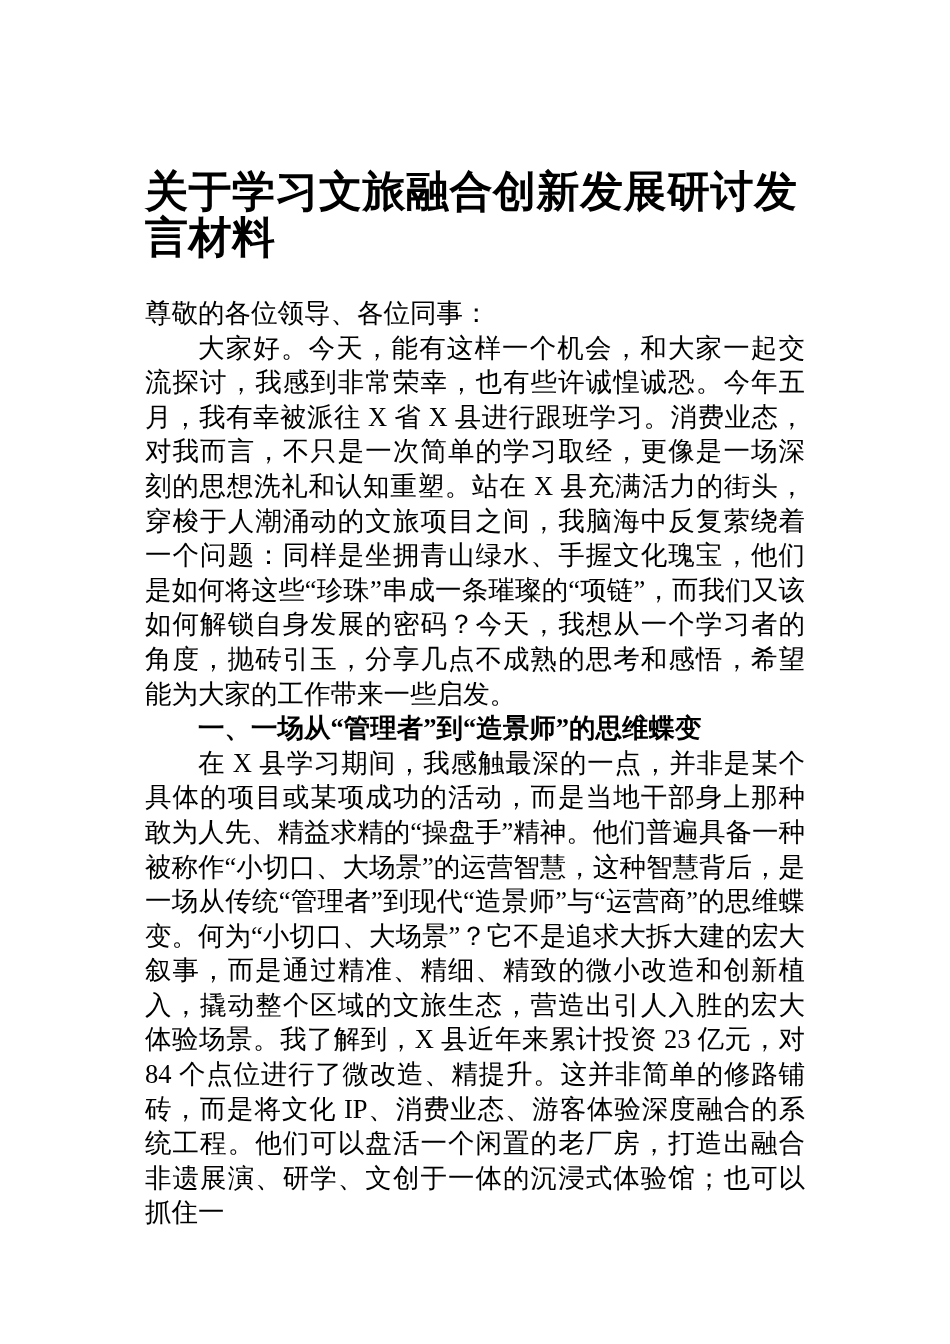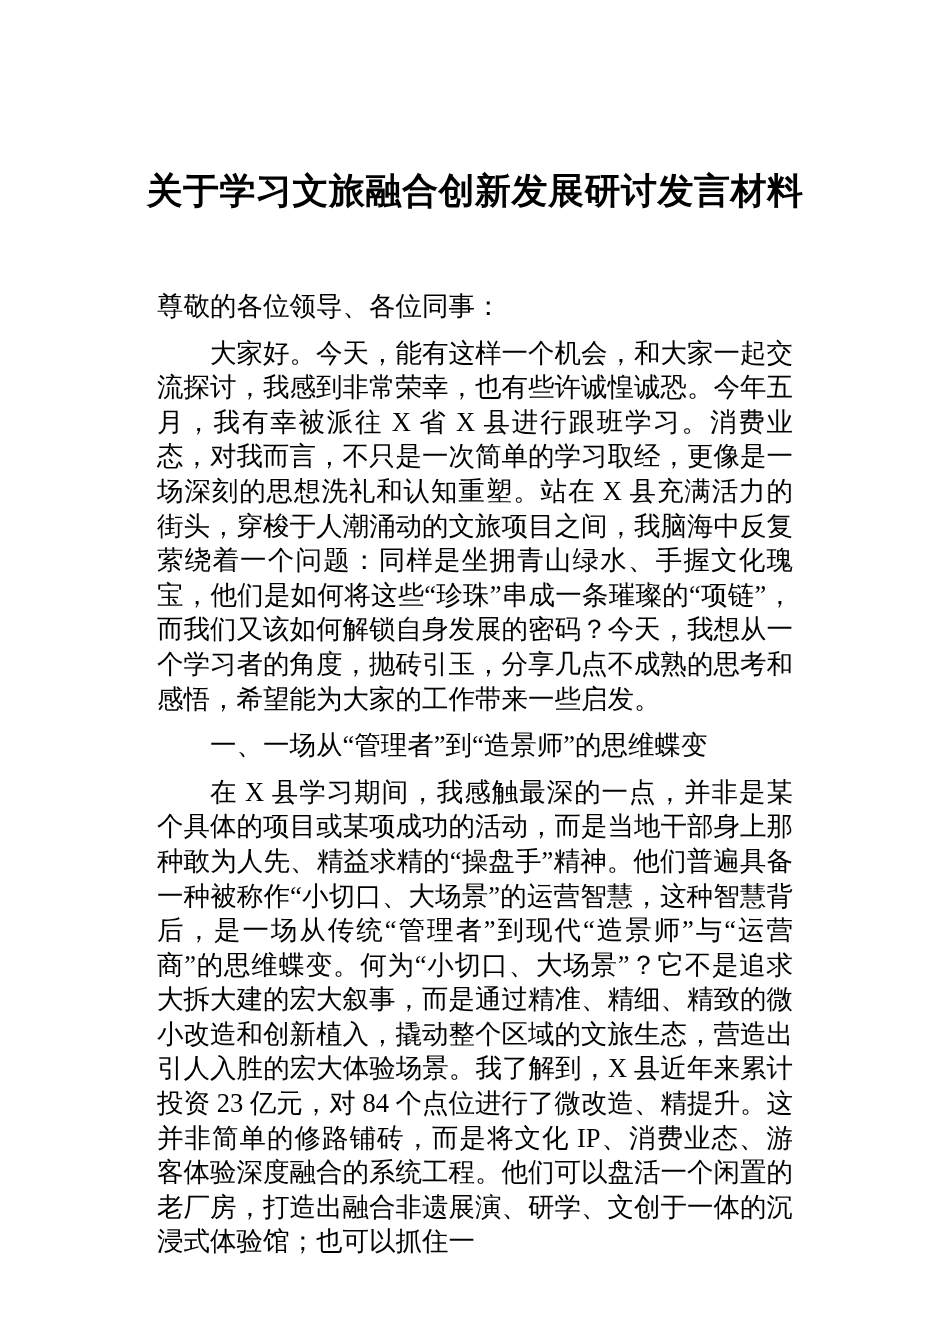--- a/index.html
+++ b/index.html
@@ -17,40 +17,39 @@
   }
   .page {
     position: relative;
     width: 950px;
     height: 1344px;
     padding: 0 145px;
     box-sizing: border-box;
     background: #ffffff;
   }
   .doc-title {
-    margin: 168px 0 75px 0;
-    font-size: 36px;
+    margin: 168px 0 36px 0;
+    font-size: 43px;
     line-height: 46px;
     font-weight: bold;
-    text-align: center;
     font-family: "Liberation Sans", "DejaVu Sans", sans-serif;
     letter-spacing: 0.5px;
   }
   .para {
-    margin: 12px;
+    margin: 0;
     font-size: 26.5px;
     line-height: 34.6px;
     text-align: justify;
     word-break: break-all;
   }
   .para.indented {
     text-indent: 2em;
   }
   .para.heading {
-    font-weight: normal;
+    font-weight: bold;
   }
 </style>
 </head>
 <body>
 
 <div class="page">
 
   <h1 class="doc-title">关于学习文旅融合创新发展研讨发言材料</h1>
 
   <p class="para greeting">尊敬的各位领导、各位同事：</p>

